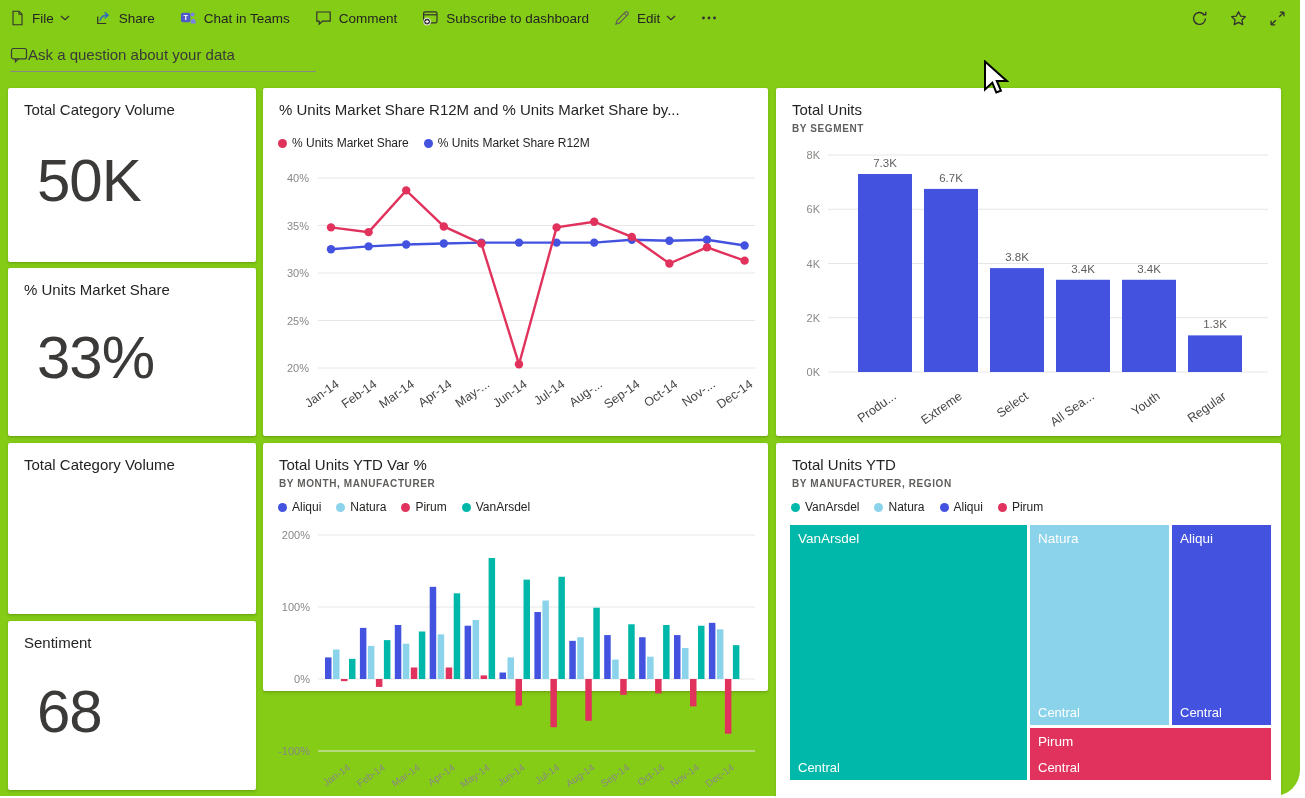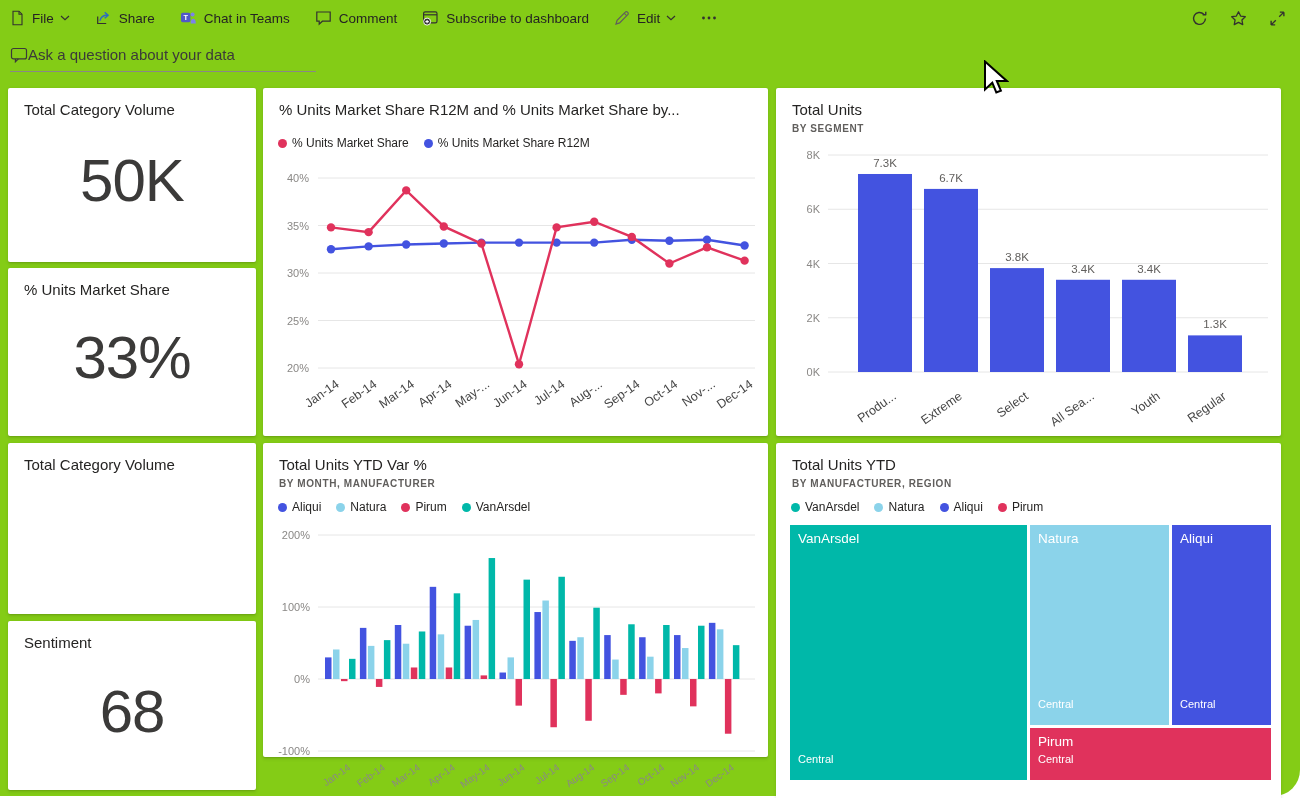--- a/index.html
+++ b/index.html
@@ -15,32 +15,32 @@
   .tb-right .ic{display:inline-flex;cursor:pointer;}
   
   .qa-bar{position:absolute;left:10px;top:46px;width:306px;display:flex;align-items:center;
     border-bottom:1px solid #8A8886;padding-bottom:8px;font-size:15px;color:#3B3A39;cursor:text;}
   
   .tile{position:absolute;background:#fff;border-radius:2px;
     box-shadow:0 0.3px 0.9px rgba(0,0,0,.08),0 1.6px 3.6px rgba(0,0,0,.12);}
   .tile-title{position:absolute;left:16px;top:13px;font-size:15px;color:#252423;white-space:nowrap;
     overflow:hidden;max-width:92%;}
   .tile-sub{position:absolute;left:16px;top:35px;font-size:10px;font-weight:700;letter-spacing:.6px;color:#605E5C;}
-  .kpi-value{position:absolute;left:0;right:0;top:53%;transform:translateY(-50%);text-align:center;
-    font-size:60px;font-weight:300;color:#3B3A39;letter-spacing:-1px;}
+  .kpi-value{position:absolute;left:0;right:0;top:53%;transform:translateY(-50%);
+    font-size:60px;font-weight:300;color:#3B3A39;letter-spacing:-1px;padding-left:29px;}
   .legend{position:absolute;left:15px;display:flex;gap:15px;font-size:12px;color:#252423;align-items:center;flex-wrap:nowrap;}
   .lg-item{display:inline-flex;align-items:center;cursor:pointer;white-space:nowrap;}
   .lg-dot{width:9px;height:9px;border-radius:50%;display:inline-block;margin-right:5px;flex:none;}
   svg text{font-family:"Liberation Sans",sans-serif;}
   .chart-svg{position:absolute;left:0;}
   
   .treemap{position:absolute;left:13px;top:81px;width:483px;height:257px;}
   .tm-block{position:absolute;box-sizing:border-box;border:1px solid #fff;overflow:hidden;cursor:pointer;}
   .tm-name{position:absolute;left:8px;top:6px;color:#fff;font-size:13.5px;}
-  .tm-region{position:absolute;left:8px;bottom:15px;color:#fff;font-size:11px;}
+  .tm-region{position:absolute;left:8px;bottom:5px;color:#fff;font-size:13px;}
   .cursor{position:absolute;left:983px;top:60px;z-index:50;pointer-events:none;}
 </style>
 </head>
 <body>
 
 <div class="canvas">
 
   <div class="toolbar">
     <div class="tb-item">
       <span class="ic">
@@ -257,21 +257,21 @@
         <text x="319" y="262" text-anchor="end" fill="#464646" font-size="12.5" transform="rotate(-35 319 262)">All Sea...</text>
         <rect x="346" y="143.775" width="54" height="92.225" fill="#4353E0"></rect>
         <text x="373" y="136.775" text-anchor="middle" fill="#605E5C" font-size="11.5">3.4K</text>
         <text x="385" y="262" text-anchor="end" fill="#464646" font-size="12.5" transform="rotate(-35 385 262)">Youth</text>
         <rect x="412" y="199.38125" width="54" height="36.618750000000006" fill="#4353E0"></rect>
         <text x="439" y="192.38125" text-anchor="middle" fill="#605E5C" font-size="11.5">1.3K</text>
         <text x="451" y="262" text-anchor="end" fill="#464646" font-size="12.5" transform="rotate(-35 451 262)">Regular</text>
       </svg>
   </div>
 
-  <div class="tile" style="left:263px;top:443px;width:505px;height:314px;">
+  <div class="tile" style="left:263px;top:443px;width:505px;height:248px;">
     <div class="tile-title">Total Units YTD Var %</div>
     <div class="tile-sub">BY MONTH, MANUFACTURER</div>
     <div class="legend" style="top:57px;" id="legend-grp">
         <span class="lg-item">
           <span class="lg-dot" style="background: rgb(67, 83, 224);"></span>
           <span>Aliqui</span>
         </span>
         <span class="lg-item">
           <span class="lg-dot" style="background: rgb(139, 211, 234);"></span>
           <span>Natura</span>

